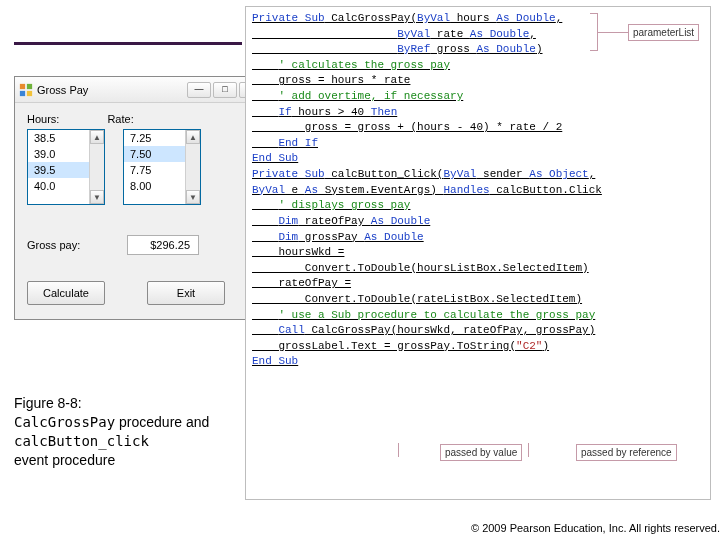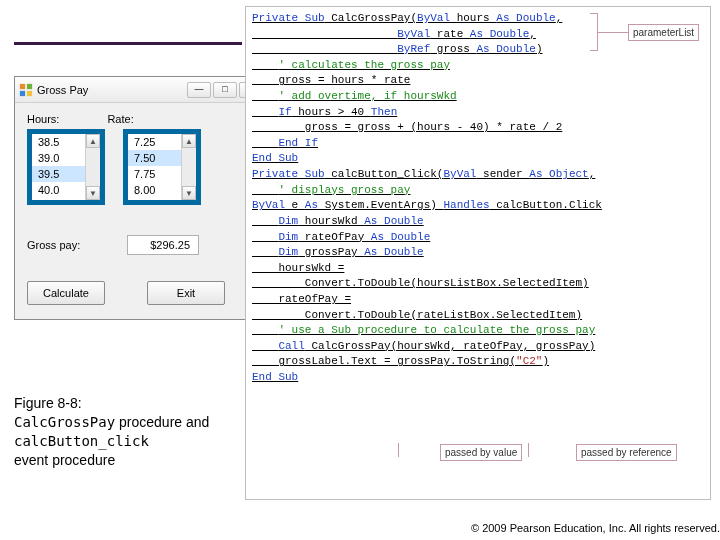--- a/index.html
+++ b/index.html
@@ -8,21 +8,21 @@
   .win { position: absolute; left: 14px; top: 76px; width: 254px; border: 1px solid #8a8a8a; background: #f0f0f0; }
   .titlebar { display: flex; align-items: center; height: 26px; background: linear-gradient(#fdfdfd,#eaeaea); border-bottom: 1px solid #d0d0d0; padding: 0 4px; gap: 4px; }
   .appicon { width: 14px; height: 14px; display: inline-block; }
   .appicon svg { width: 14px; height: 14px; }
   .wt { flex: 1; font-size: 11px; }
   .winbtn { width: 24px; height: 16px; border: 1px solid #bdbdbd; border-radius: 2px; background: linear-gradient(#fff,#e8e8e8); display: flex; align-items: center; justify-content: center; font-size: 9px; line-height: 1; cursor: default; }
   .winbtns { display: flex; gap: 2px; }
   .form { padding: 10px 12px 14px; }
   .labels { display: flex; gap: 48px; margin-bottom: 4px; font-size: 11px; }
   .lists { display: flex; gap: 18px; }
-  .listbox { width: 78px; height: 76px; border: 5px solid #0369a1; background: #fff; display: flex; }
+  .listbox { width: 78px; height: 76px; border: 1px solid #0369a1; background: #fff; display: flex; }
   .lbitems { flex: 1; overflow: hidden; }
   .lbitem { padding: 2px 6px; font-size: 11px; }
   .lbitem.sel { background: #cde6ff; }
   .lbscroll { width: 15px; background: #ececec; border-left: 1px solid #cfcfcf; display: flex; flex-direction: column; justify-content: space-between; align-items: center; }
   .sbbtn { width: 100%; height: 14px; background: linear-gradient(#fdfdfd,#e2e2e2); border: 1px solid #c0c0c0; display: flex; align-items: center; justify-content: center; font-size: 8px; color: #555; }
   .gprow { display: flex; align-items: center; gap: 20px; margin-top: 30px; }
   .gplabel { width: 80px; }
   .gpval { border: 1px solid #b0b0b0; background: #fff; padding: 3px 8px; min-width: 72px; text-align: right; font-size: 11px; }
   .btnrow { display: flex; gap: 42px; margin-top: 26px; }
   .btn { width: 78px; height: 24px; border: 1px solid #8a8a8a; background: linear-gradient(#fdfdfd,#e6e6e6); font-size: 11px; cursor: pointer; border-radius: 2px; }
@@ -126,31 +126,30 @@
   <span> event procedure</span>
 </div>
 
 <div class="code">
   <div class="line"><span class="kw">Private Sub</span><span> CalcGrossPay(</span><span class="kw">ByVal</span><span> hours </span><span class="kw">As Double</span><span>,</span></div>
   <div class="line"><span>                      </span><span class="kw">ByVal</span><span> rate </span><span class="kw">As Double</span><span>,</span></div>
   <div class="line"><span>                      </span><span class="kw">ByRef</span><span> gross </span><span class="kw">As Double</span><span>)</span></div>
   <div class="line"><span>    </span><span class="cm">' calculates the gross pay</span></div>
   <div class="line"><span></span></div>
   <div class="line"><span>    gross = hours * rate</span></div>
-  <div class="line"><span>    </span><span class="cm">' add overtime, if hoursWkd</span></div>
+  <div class="line"><span>    </span><span class="cm">' add overtime, if necessary</span></div>
   <div class="line"><span>    </span><span class="kw">If</span><span> hours &gt; 40 </span><span class="kw">Then</span></div>
   <div class="line"><span>        gross = gross + (hours - 40) * rate / 2</span></div>
   <div class="line"><span>    </span><span class="kw">End If</span></div>
   <div class="line"><span class="kw">End Sub</span></div>
   <div class="line"><span></span></div>
   <div class="line"><span class="kw">Private Sub</span><span> calcButton_Click(</span><span class="kw">ByVal</span><span> sender </span><span class="kw">As Object</span><span>,</span></div>
+  <div class="line"><span class="kw">ByVal</span><span> e </span><span class="kw">As</span><span> System.EventArgs) </span><span class="kw">Handles</span><span> calcButton.Click</span></div>
   <div class="line"><span>    </span><span class="cm">' displays gross pay</span></div>
-  <div class="line"><span class="kw">ByVal</span><span> e </span><span class="kw">As</span><span> System.EventArgs) </span><span class="kw">Handles</span><span> calcButton.Click</span></div>
   <div class="line"><span></span></div>
-  <div class="line"><span>    </span><span class="kw">Dim</span><span> hoursWkd </span><span class="kw">As Double</span></div>
   <div class="line"><span>    </span><span class="kw">Dim</span><span> rateOfPay </span><span class="kw">As Double</span></div>
   <div class="line"><span>    </span><span class="kw">Dim</span><span> grossPay </span><span class="kw">As Double</span></div>
   <div class="line"><span></span></div>
   <div class="line"><span>    hoursWkd =</span></div>
   <div class="line"><span>        Convert.ToDouble(hoursListBox.SelectedItem)</span></div>
   <div class="line"><span>    rateOfPay =</span></div>
   <div class="line"><span>        Convert.ToDouble(rateListBox.SelectedItem)</span></div>
   <div class="line"><span></span></div>
   <div class="line"><span>    </span><span class="cm">' use a Sub procedure to calculate the gross pay</span></div>
   <div class="line"><span>    </span><span class="kw">Call</span><span> CalcGrossPay(hoursWkd, rateOfPay, grossPay)</span></div>

